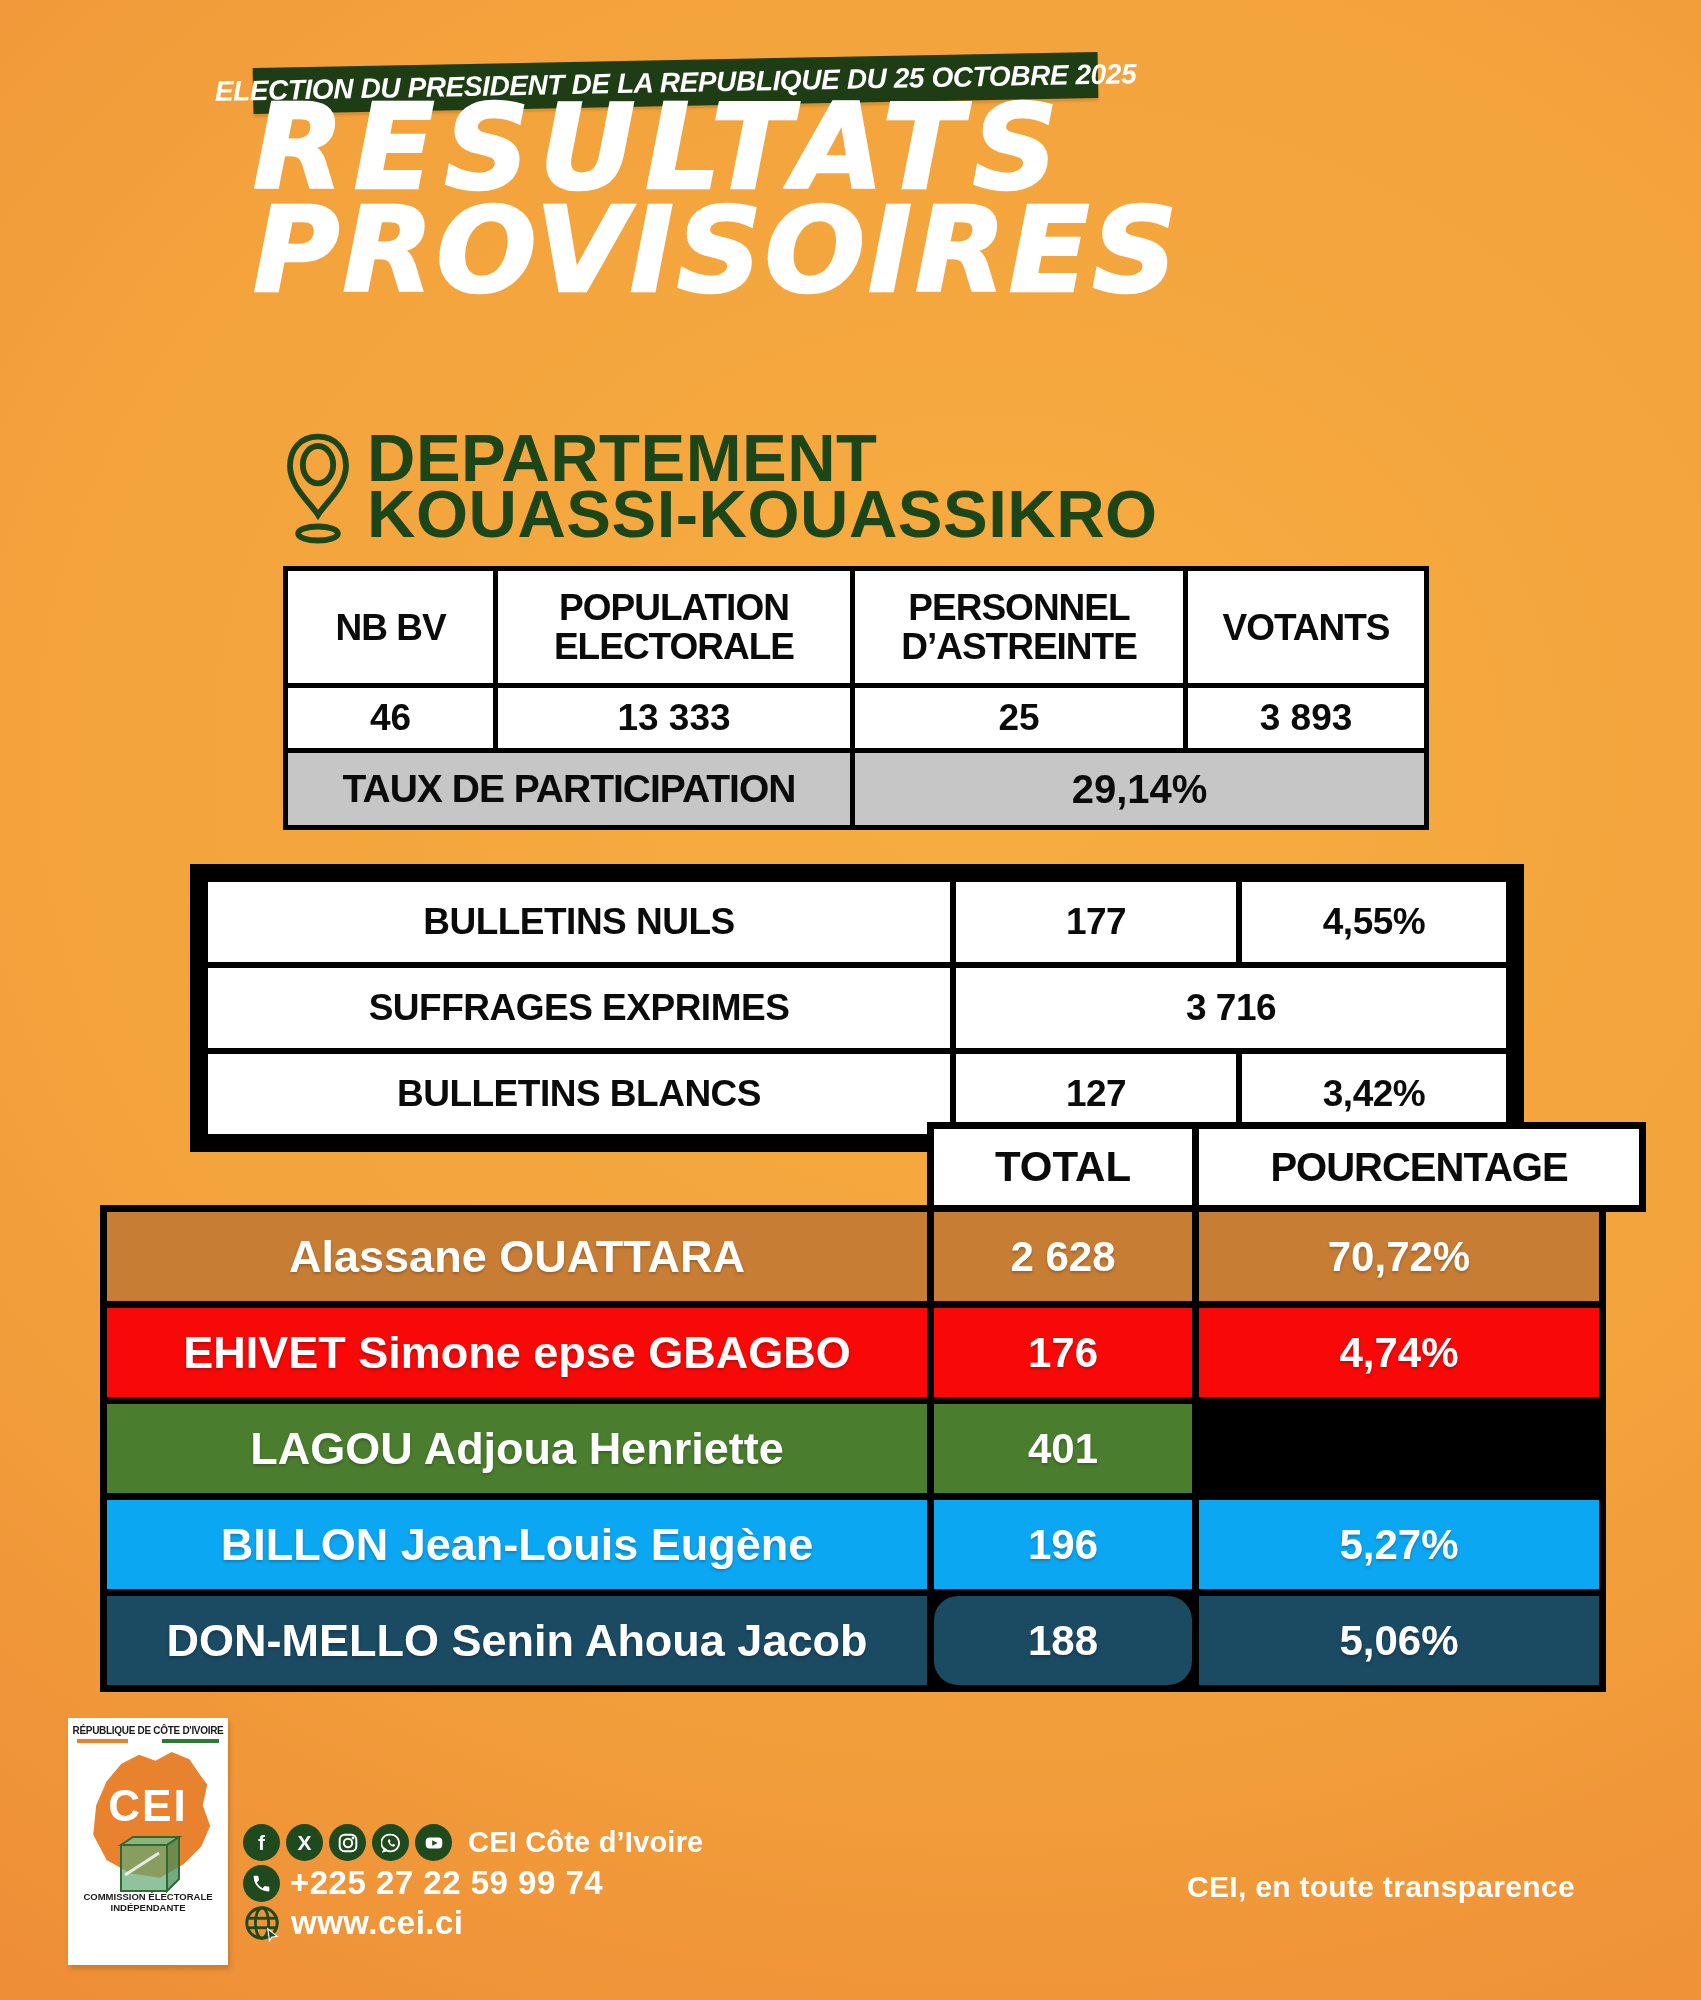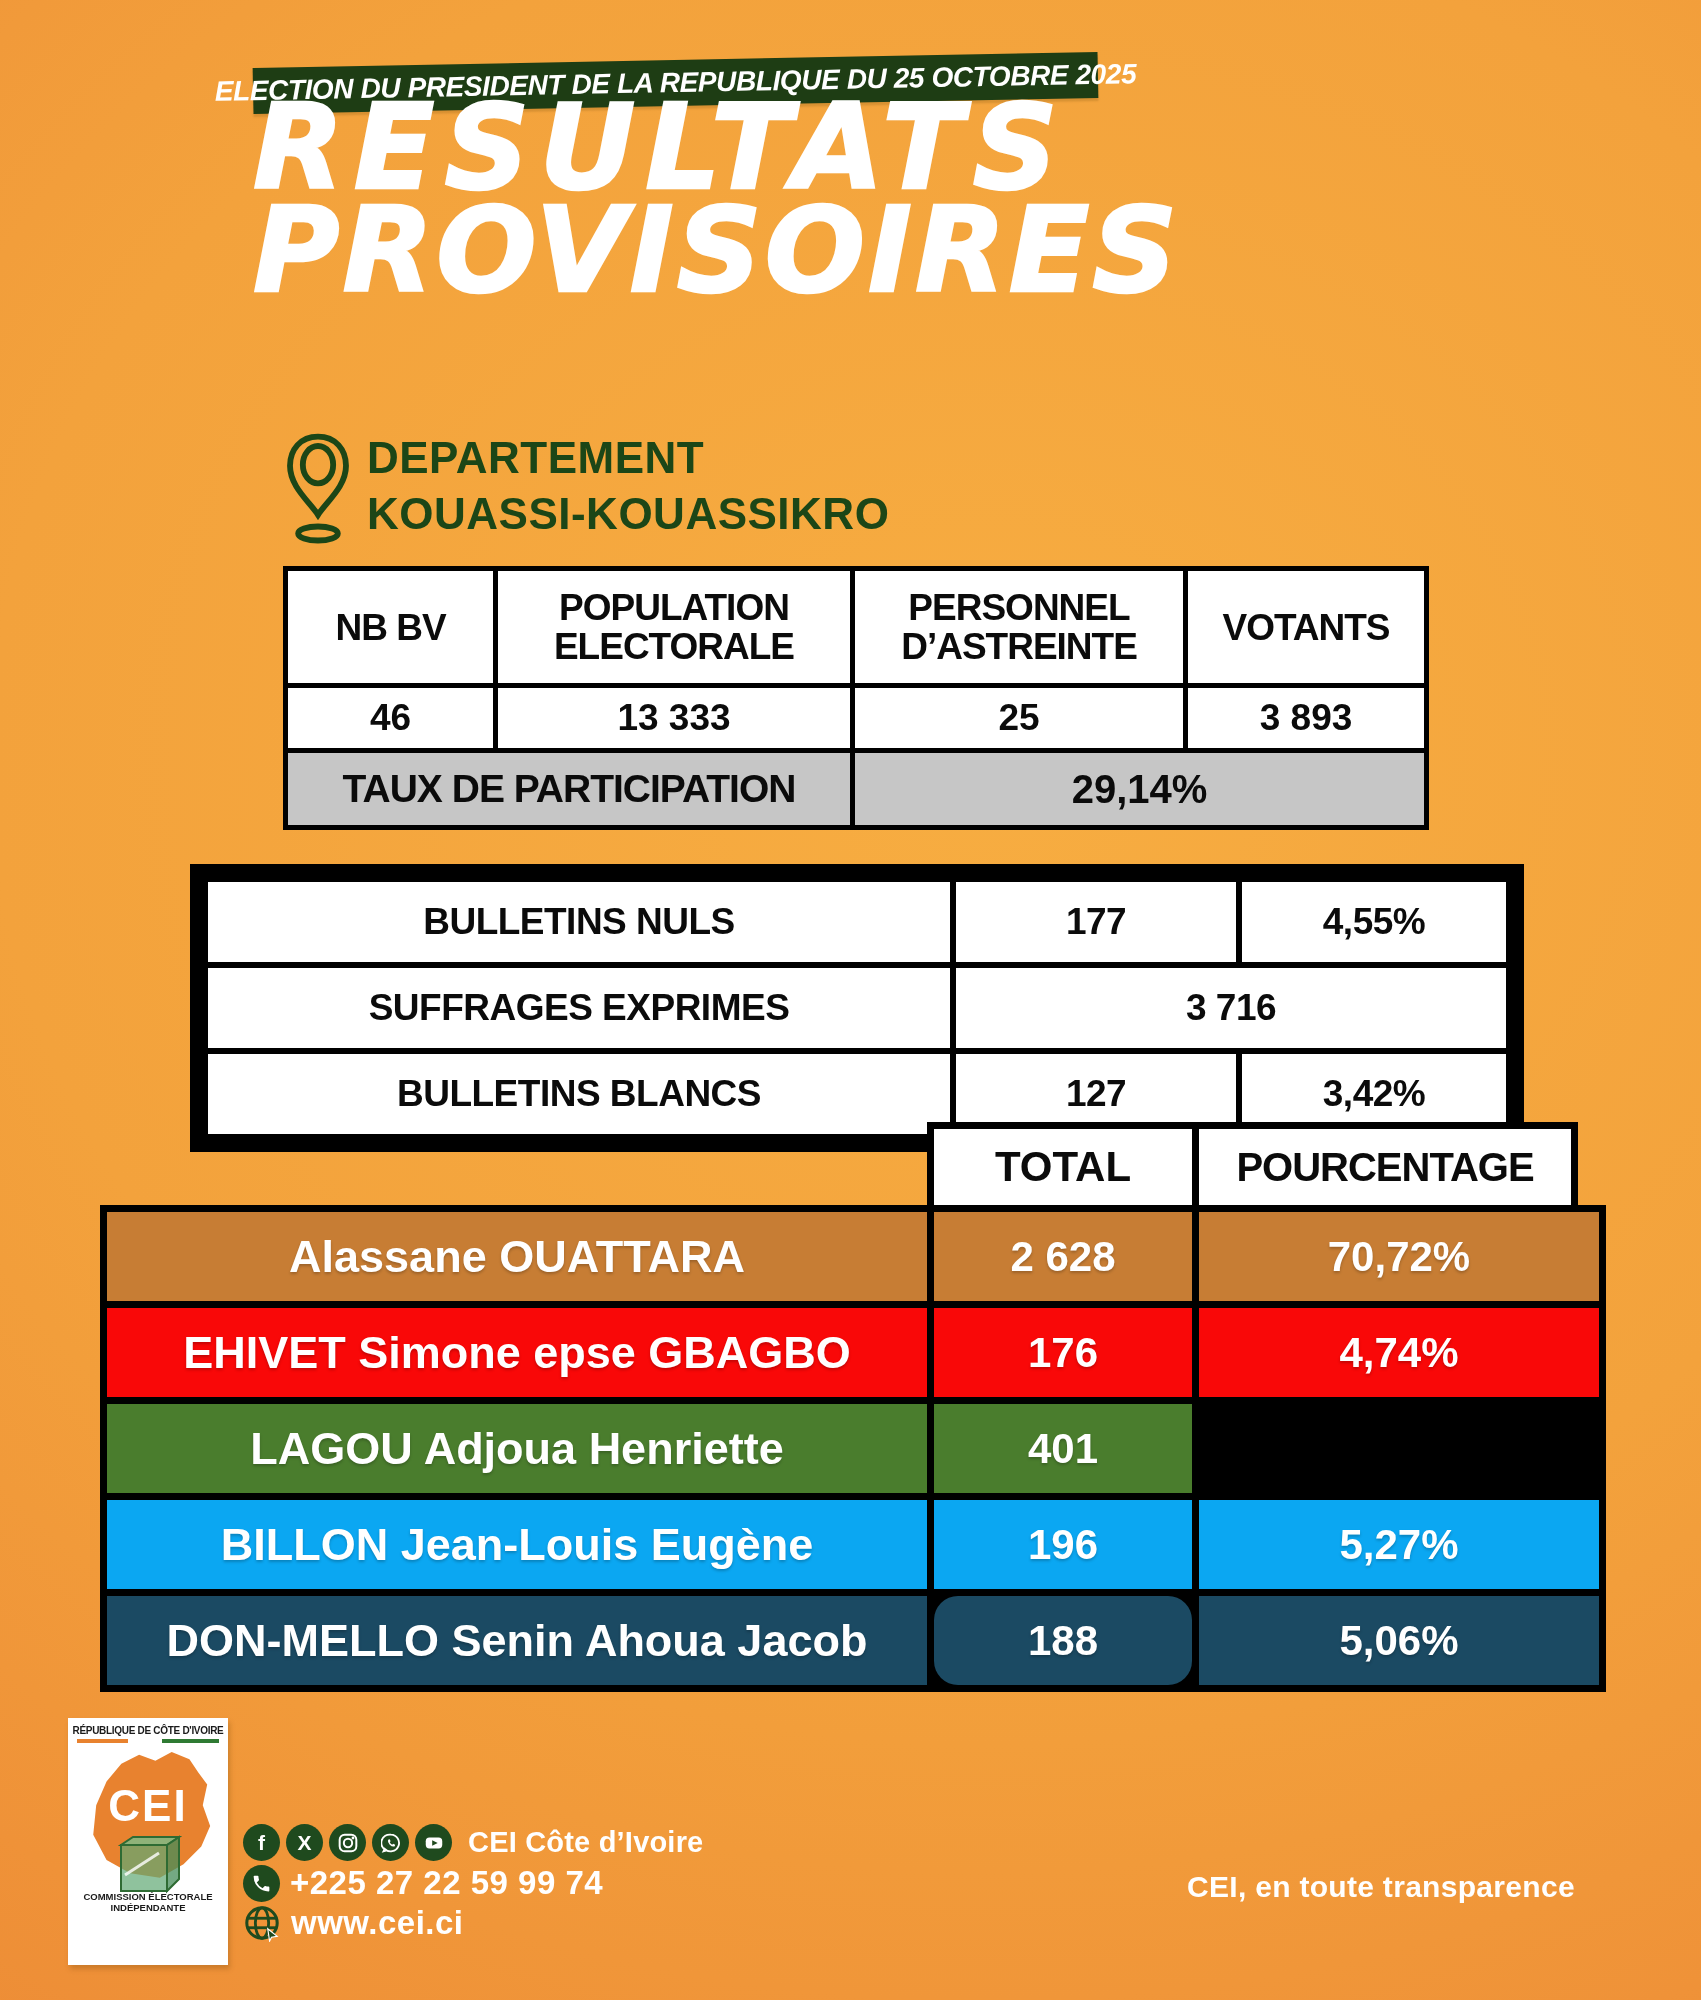--- a/index.html
+++ b/index.html
@@ -29,21 +29,21 @@
   .title .t1, .title .t2 {
     font-family:"DejaVu Sans","Liberation Sans",sans-serif;
     font-size:118px; line-height:103px; -webkit-text-stroke:2.5px #fff;
   }
   .title .t1 { letter-spacing:10px; }
   .title .t2 { letter-spacing:3px; }
 
   
   .dept { left:283px; top:430px; display:flex; align-items:flex-start; }
   .dept svg { margin-right:14px; margin-top:2px; }
-  .dept-text { color:#1C4617; font-weight:bold; font-size:44px; line-height:56px; letter-spacing:0.5px; }
+  .dept-text { color:#1C4617; font-weight:bold; font-size:67px; line-height:56px; letter-spacing:0.5px; }
 
   
   .stats {
     left:283px; top:566px; background:#000; padding:5px;
     display:grid; grid-template-columns:205px 352px 328px 236px;
     grid-template-rows:112px 60px 72px; gap:5px;
   }
   .stats > div { background:#fff; display:flex; align-items:center; justify-content:center; text-align:center; color:#0b0b0b; font-weight:bold; }
   .stats .h-cell { font-size:37px; line-height:39px; letter-spacing:-1px; padding:0 6px; }
   .stats .v-cell { font-size:37px; }
@@ -58,21 +58,21 @@
   .ballots > div { background:#fff; display:flex; align-items:center; justify-content:center; color:#0b0b0b; font-weight:bold; font-size:37px; letter-spacing:-0.5px; }
   .ballots .b-span { grid-column:2/4; }
 
   
   .res-head {
     left:927px; top:1122px; background:#000; padding:7px;
     display:flex; gap:7px; height:90px;
   }
   .res-head > div { background:#fff; display:flex; align-items:center; justify-content:center; font-weight:bold; color:#0b0b0b; }
   .res-head .rh-total { width:258px; font-size:42px; }
-  .res-head .rh-pct   { width:372px; font-size:40px; letter-spacing:-1px; }
+  .res-head .rh-pct   { width:440px; font-size:40px; letter-spacing:-1px; }
 
   
   .cands { left:100px; top:1205px; background:#000; padding:7px; display:flex; flex-direction:column; gap:7px; }
   .cand-row { display:flex; gap:7px; height:89px; }
   .cand-row > div {
     display:flex; align-items:center; justify-content:center;
     color:#fff; font-weight:bold; text-shadow:0 2px 3px rgba(0,0,0,0.22);
   }
   .c-name { width:820px; font-size:45px; }
   .c-total { width:258px; font-size:42px; }

